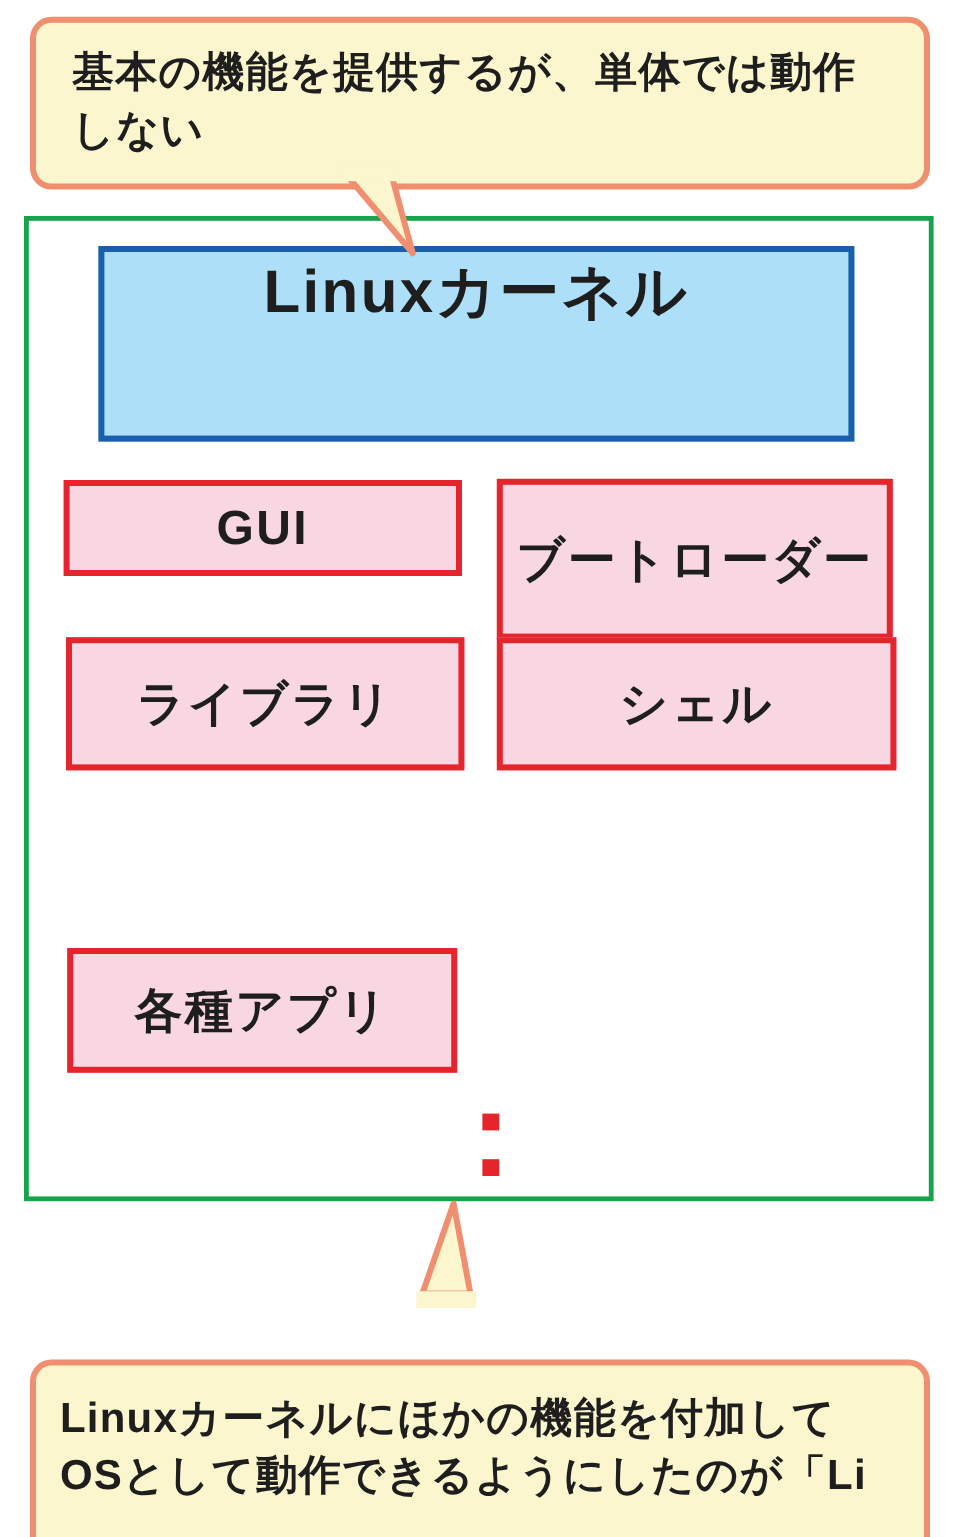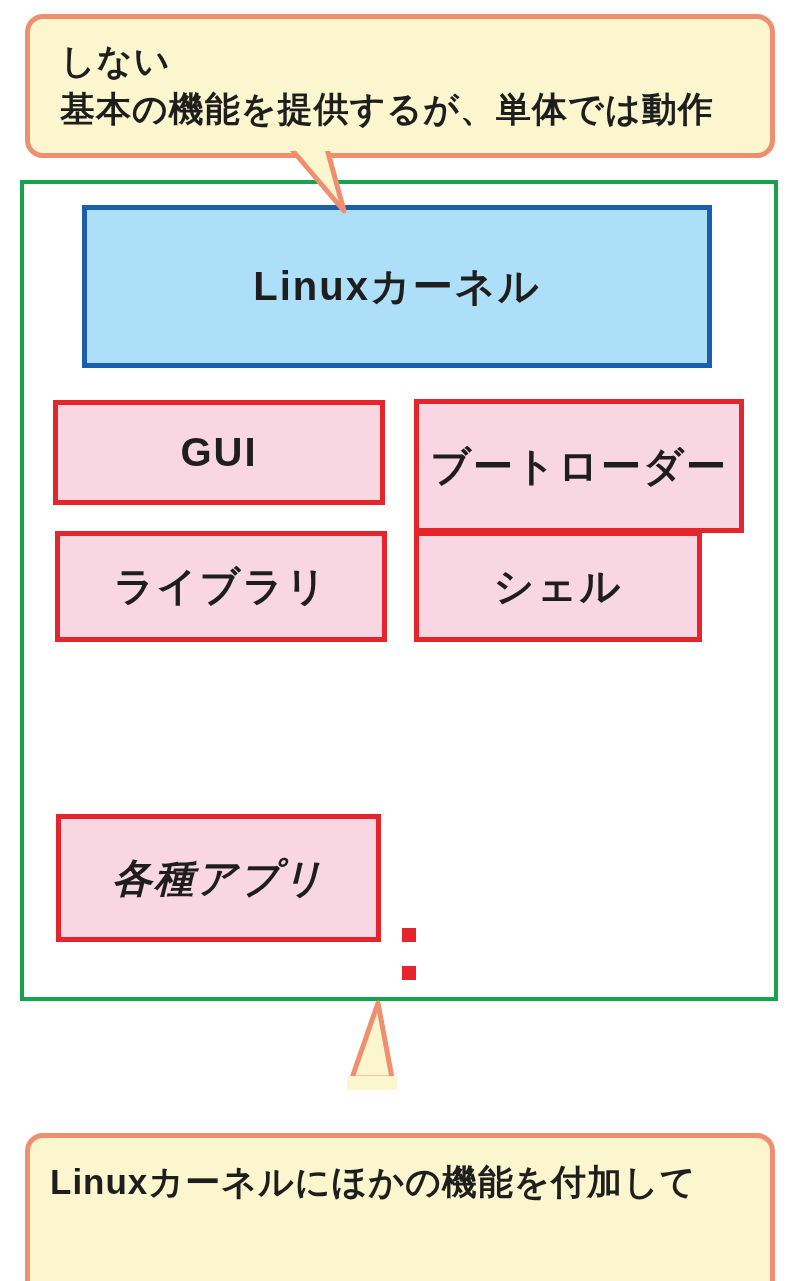--- a/index.html
+++ b/index.html
@@ -50,40 +50,40 @@
     border: 4px solid var(--frame-border);
     background: transparent;
   }
 
   
   .kernel-box {
     position: absolute;
     left: 82px; top: 205px; width: 630px; height: 163px;
     background: var(--kernel-fill);
     border: 5px solid var(--kernel-border);
-    display: flex; align-items: center; justify-content: center;
-    font-size: 40px; letter-spacing: 2px;
+    display: flex; align-items: flex-start; justify-content: center;
+    font-size: 50px; letter-spacing: 2px;
   }
 
   
   .component {
     position: absolute;
     background: var(--component-fill);
     border: 5px solid var(--component-border);
     display: flex; align-items: center; justify-content: center;
     font-size: 40px; letter-spacing: 2px;
     white-space: nowrap;
   }
-  .c-gui     { left: 53px;  top: 400px; width: 332px; height: 105px; }
+  .c-gui     { left: 53px;  top: 400px; width: 332px; height: 80px; }
   .c-boot    { left: 414px; top: 399px; width: 330px; height: 134px; }
   .c-library { left: 55px;  top: 531px; width: 332px; height: 111px; align-items: center; }
-  .c-shell   { left: 414px; top: 531px; width: 288px; height: 111px; }
+  .c-shell   { left: 414px; top: 531px; width: 333px; height: 111px; }
   .c-package { left: 55px;  top: 663px; width: 382px; height: 105px; }
   .c-config  { left: 476px; top: 663px; width: 259px; height: 105px; }
-  .c-apps    { left: 56px;  top: 814px; width: 325px; height: 128px; font-style: italic; }
+  .c-apps    { left: 56px;  top: 790px; width: 325px; height: 104px; }
 
   
   .ellipsis { position: absolute; left: 402px; top: 928px; width: 14px; height: 52px; }
   .ellipsis .dot {
     position: absolute; left: 0; width: 14px; height: 14px;
     background: var(--component-border);
   }
   .ellipsis .dot-1 { top: 0; }
   .ellipsis .dot-2 { top: 38px; }
 
@@ -102,22 +102,22 @@
   }
   .tail-mask { fill: var(--bubble-fill); stroke: none; }
 </style>
 </head>
 <body>
 
 <div class="stage">
 
   <div class="callout callout-top">
     <div class="callout-text">
+      <div>基本の機能を提供するが、単体では動作</div>
       <div>しない</div>
-      <div>基本の機能を提供するが、単体では動作</div>
     </div>
   </div>
 
   <div class="frame"></div>
 
   <div class="kernel-box">
     <span>Linuxカーネル</span>
   </div>
 
   <div class="component c-gui">
@@ -137,20 +137,21 @@
   </div>
 
   <div class="ellipsis">
     <div class="dot dot-1"></div>
     <div class="dot dot-2"></div>
   </div>
 
   <div class="callout callout-bottom">
     <div class="callout-text">
       <div>Linuxカーネルにほかの機能を付加して</div>
+      <div>OSとして動作できるようにしたのが「Li</div>
     </div>
   </div>
 
   <svg class="tails" viewBox="0 0 800 1281" xmlns="http://www.w3.org/2000/svg">
 
     <polygon class="tail-shape" points="288,145 344,211 326,145"></polygon>
     <rect class="tail-mask" x="283" y="138" width="48" height="13"></rect>
 
     <polygon class="tail-shape" points="378,1003 352,1078 392,1078"></polygon>
     <rect class="tail-mask" x="347" y="1076" width="50" height="14"></rect>

